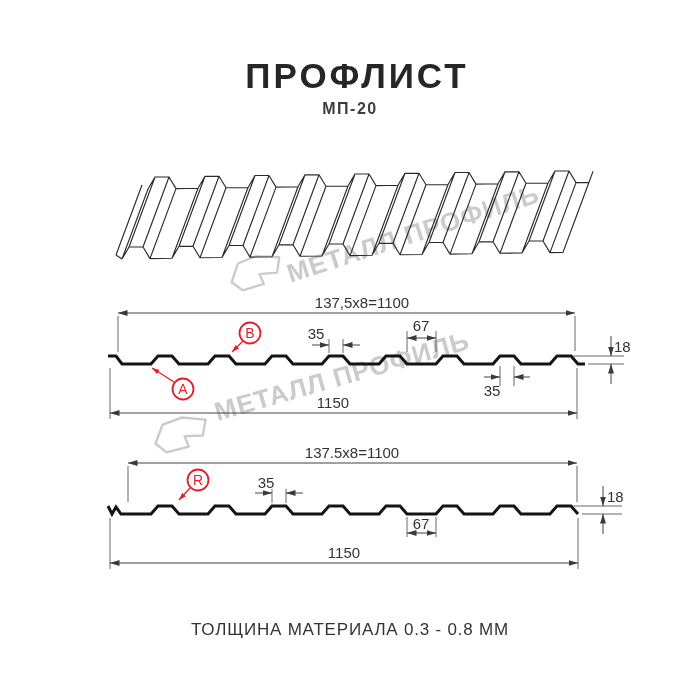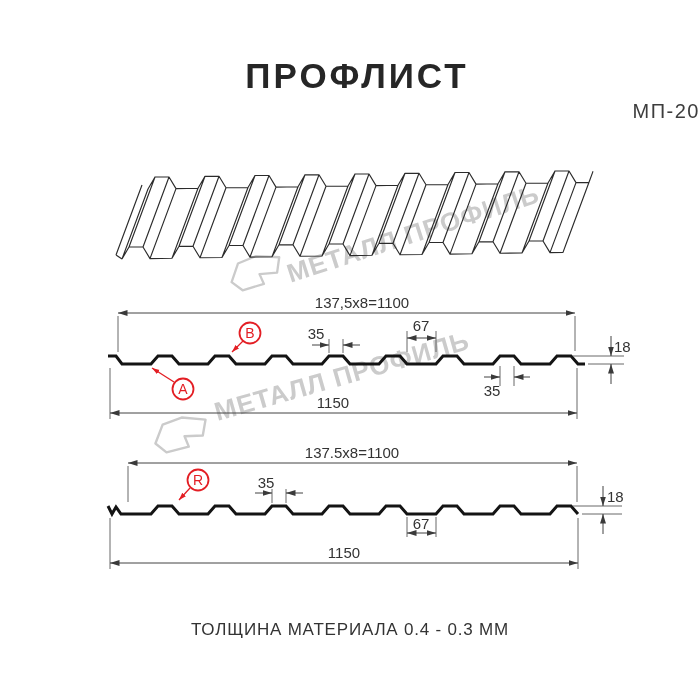--- a/index.html
+++ b/index.html
@@ -1,21 +1,21 @@
 <!DOCTYPE html>
 <html><head>
 <meta charset="utf-8">
 <style>
   html,body{margin:0;padding:0;background:#fff;}
   .page{position:relative;width:700px;height:700px;background:#ffffff;overflow:hidden;
         font-family:"Liberation Sans",sans-serif;}
   .title{position:absolute;top:56px;left:0;width:100%;text-align:center;
          font-size:35px;font-weight:700;letter-spacing:3px;color:#262626;margin-left:7px;}
-  .subtitle{position:absolute;top:100px;left:0;width:100%;text-align:right;
-            font-size:20px;font-weight:400;letter-spacing:1.5px;color:#3d3d3d;}
+  .subtitle{position:absolute;top:100px;left:0;width:100%;text-align:center;
+            font-size:16px;font-weight:700;letter-spacing:1.5px;color:#3d3d3d;}
   .footer{position:absolute;top:620px;left:0;width:100%;text-align:center;
           font-size:17px;letter-spacing:.8px;color:#333;}
   .wm-text{position:absolute;color:#cbcbcb;font-size:26px;font-weight:700;
            letter-spacing:1px;white-space:nowrap;transform-origin:0 0;}
   .wm1t{left:283px;top:260px;transform:rotate(-18deg);}
   .wm2t{left:211px;top:398px;transform:rotate(-16deg);}
   .wm-logo{position:absolute;}
   .wm1l{left:227px;top:254px;transform:rotate(-14deg);}
   .wm2l{left:151px;top:416px;transform:rotate(-12deg);}
   svg.draw{position:absolute;left:0;top:0;}
@@ -125,14 +125,14 @@
       <path class="extln" d="M110,518 V569 M578,518 V569"></path>
       <path class="dimln" d="M110,563 H578" marker-start="url(#as)" marker-end="url(#ae)"></path>
       <text x="344" y="558" text-anchor="middle">1150</text>
 
       <path class="red" stroke-width="1.3" d="M190,488 L179,500" marker-end="url(#ar)"></path>
       <circle class="red" stroke-width="1.8" cx="198" cy="480" r="10.5"></circle>
       <text class="rl" x="198" y="485" text-anchor="middle">R</text>
     </g>
   </svg>
 
-  <div class="footer">ТОЛЩИНА МАТЕРИАЛА 0.4 - 0.3 ММ</div>
+  <div class="footer">ТОЛЩИНА МАТЕРИАЛА 0.3 - 0.8 ММ</div>
 </div>
 
 </body></html>

